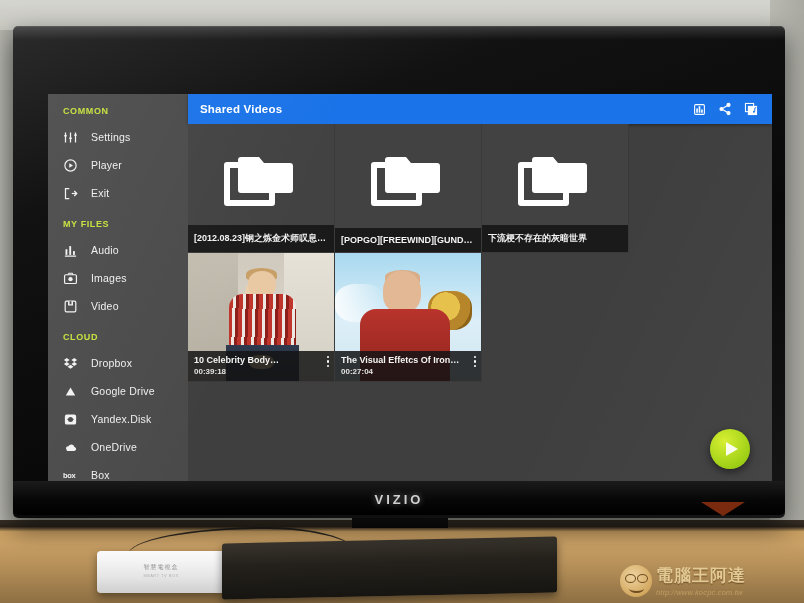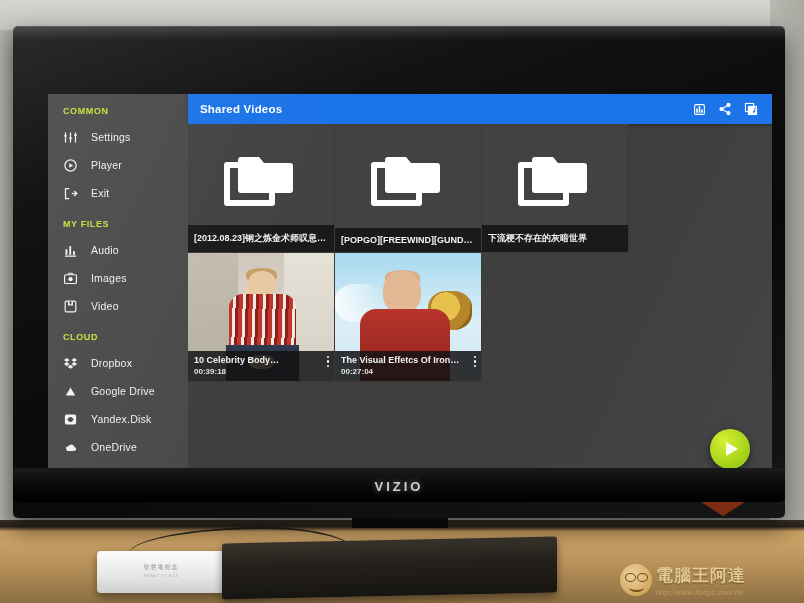--- a/index.html
+++ b/index.html
@@ -18,21 +18,21 @@
         background:linear-gradient(90deg,#b4b4ad,#a2a29b);}
 
   
   #tv{position:absolute;left:13px;top:26px;width:772px;height:492px;
       background:linear-gradient(160deg,#2b2b2b 0%,#121212 25%,#090909 60%,#161616 100%);
       border-radius:5px;
       box-shadow:0 10px 26px rgba(0,0,0,.55), inset 0 1px 0 rgba(255,255,255,.09);}
   #tv:before{content:"";position:absolute;left:0;top:0;width:100%;height:14px;
       background:linear-gradient(180deg,rgba(255,255,255,.16),rgba(255,255,255,0));
       border-radius:5px 5px 0 0;}
-  .tv-bottom{position:absolute;left:0;bottom:16px;width:100%;height:34px;
+  .tv-bottom{position:absolute;left:0;bottom:3px;width:100%;height:34px;
       background:linear-gradient(180deg,#1b1b1b,#070707 55%,#000);
       border-radius:0 0 5px 5px;}
   .tv-logo{position:absolute;left:0;bottom:8px;width:100%;text-align:center;
       color:#cfcfcf;font-size:13px;letter-spacing:3px;font-weight:bold;
       text-shadow:0 0 6px rgba(255,255,255,.45);}
   .tv-accent{position:absolute;right:40px;bottom:2px;width:0;height:0;
       border-left:22px solid transparent;border-right:22px solid transparent;
       border-top:14px solid #8f3111;opacity:.85;}
 
   
@@ -143,21 +143,21 @@
       border-top:2px solid #1b1b1b;border-radius:60% 40% 0 0 / 100% 100% 0 0;opacity:.9;}
   .tray{position:absolute;left:222px;top:540px;width:335px;height:56px;
       background:linear-gradient(180deg,#3b372f,#24211c 40%,#171511);
       border-radius:3px;box-shadow:0 4px 9px rgba(0,0,0,.45);
       transform:skewY(-1.2deg);}
   .tray-edge{position:absolute;left:222px;top:586px;width:335px;height:8px;
       background:linear-gradient(180deg,#6f5a3a,#4a3c26);transform:skewY(-1.2deg);}
 
   
   #wm{position:absolute;right:8px;bottom:6px;width:176px;height:34px;
-      display:flex;align-items:center;opacity:.93;}
+      display:flex;align-items:flex-end;opacity:.93;}
   #wm .face{width:32px;height:32px;border-radius:50%;
       background:radial-gradient(circle at 40% 35%,#f2d9a6,#d9ad63 70%,#b88b43);
       position:relative;flex:0 0 32px;}
   #wm .face:before{content:"";position:absolute;left:5px;top:9px;width:9px;height:7px;
       border:1.6px solid #6d4a1c;border-radius:50%;}
   #wm .face:after{content:"";position:absolute;left:17px;top:9px;width:9px;height:7px;
       border:1.6px solid #6d4a1c;border-radius:50%;}
   #wm .mouth{position:absolute;left:9px;top:19px;width:15px;height:7px;
       border-bottom:2px solid #6d4a1c;border-radius:0 0 50% 50%;}
   #wm .txt{margin-left:4px;}

